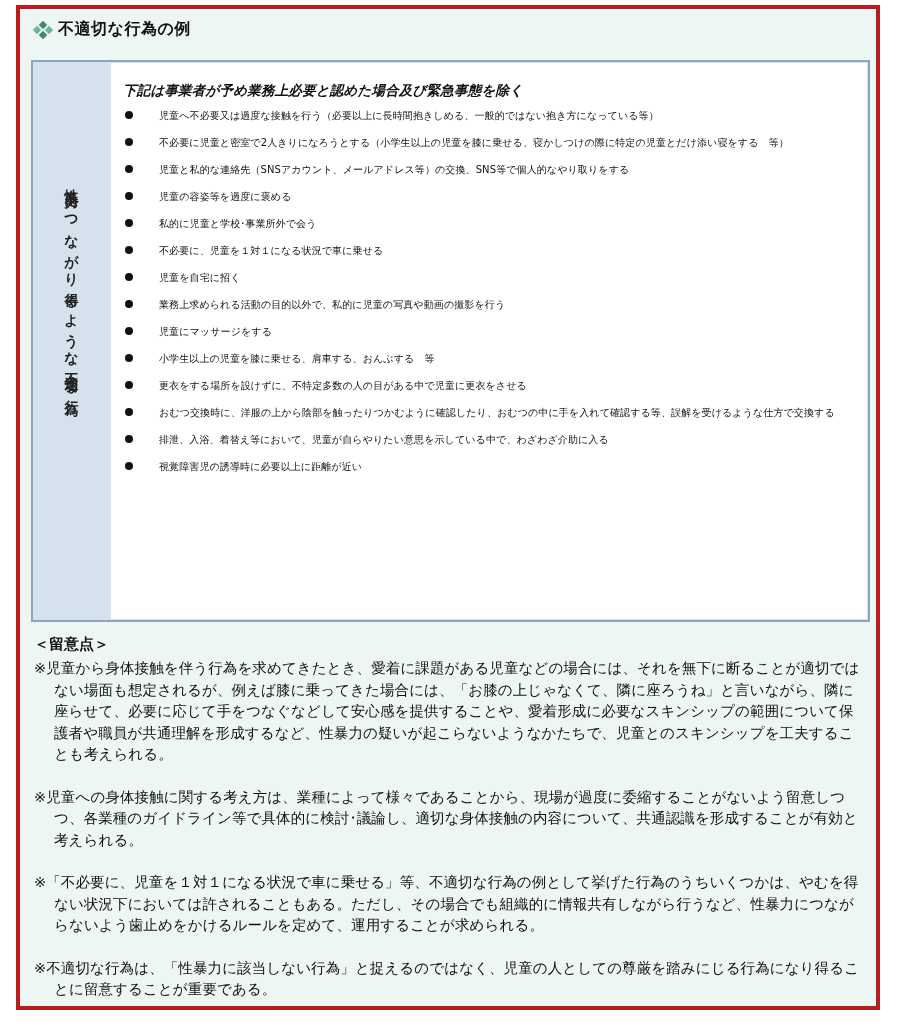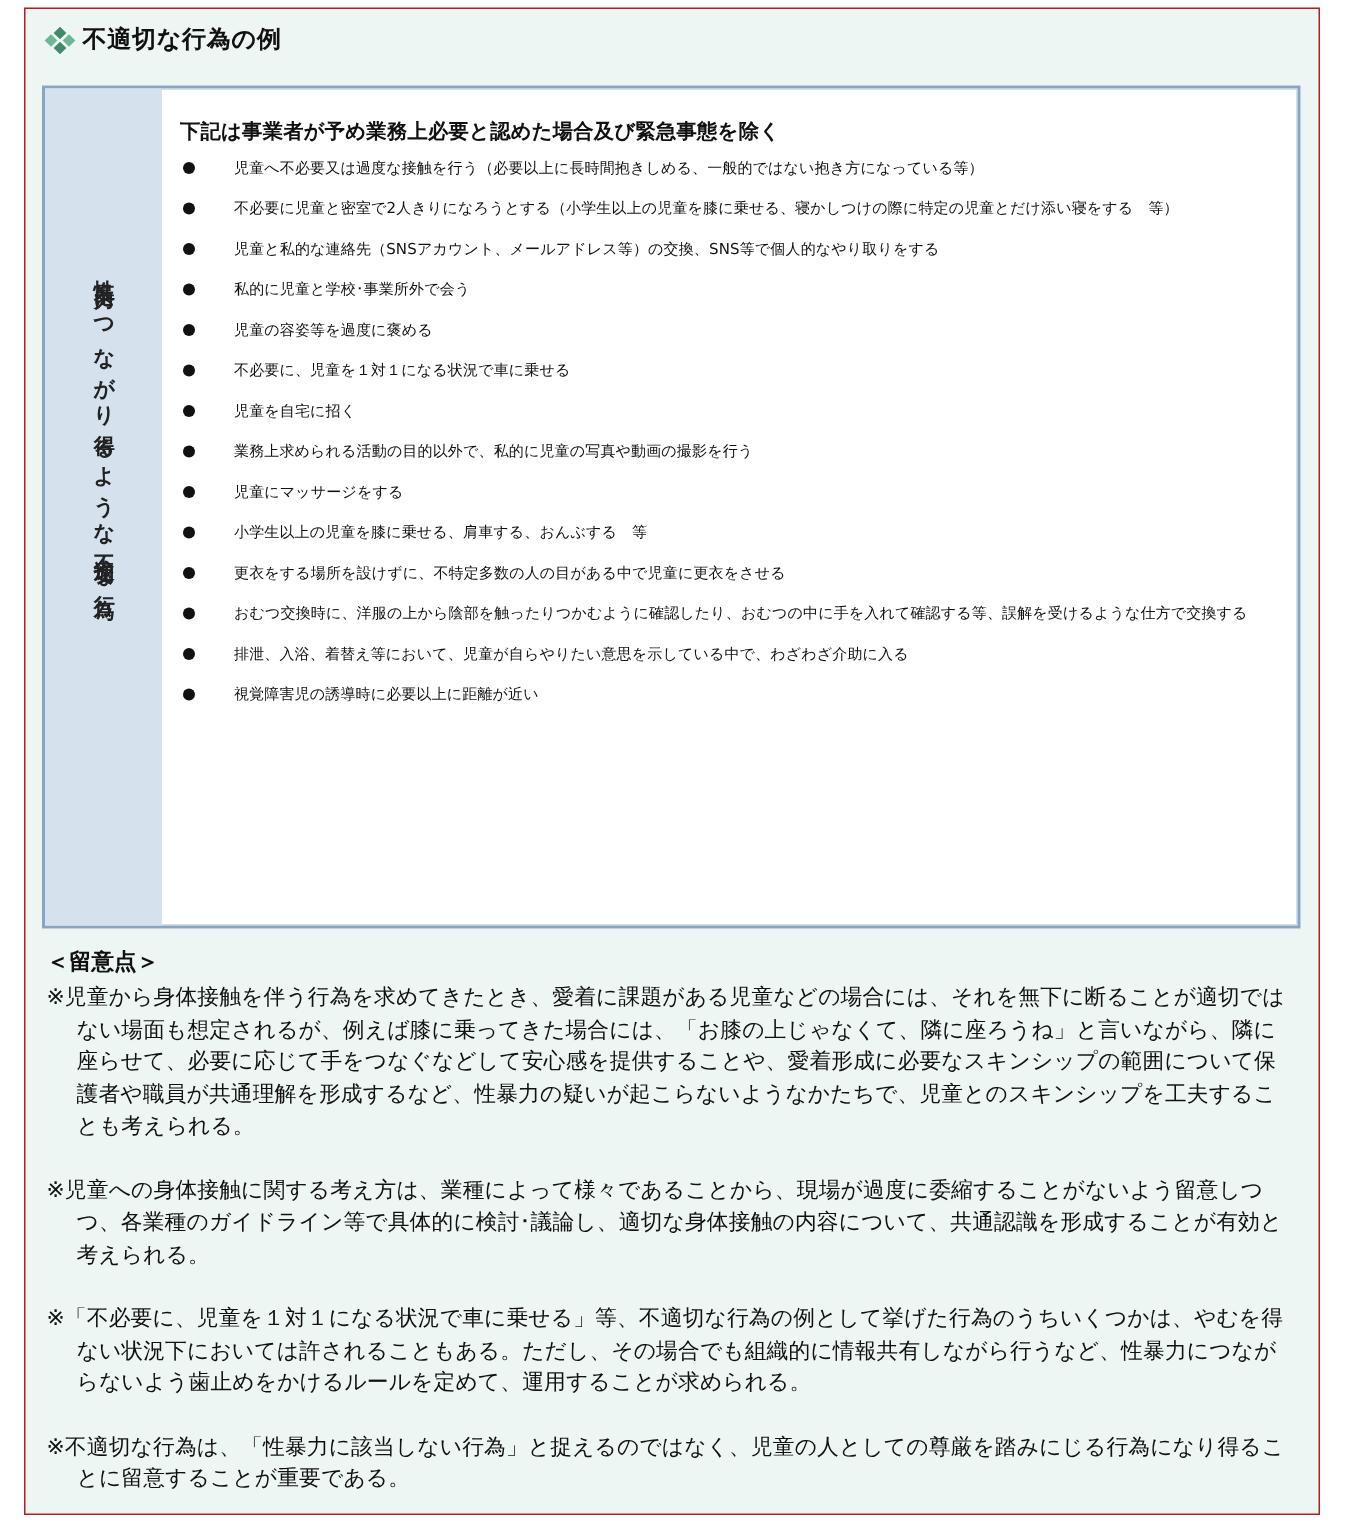--- a/index.html
+++ b/index.html
@@ -1,19 +1,19 @@
 <!DOCTYPE html>
 <html><head>
 <meta charset="utf-8">
 <style>
   html, body { margin:0; padding:0; background:#ffffff; }
   body { width:898px; height:1024px; position:relative; font-family:"DejaVu Sans", sans-serif; color:#111; overflow:hidden; }
   .outer {
     position:absolute; left:16px; top:5px; width:864px; height:1005px;
-    background:#eef6f4; border:1px solid #b91c1c; box-sizing:border-box;
+    background:#eef6f4; border:4px solid #b91c1c; box-sizing:border-box;
   }
   .title {
     position:absolute; left:14px; top:10px; font-size:16px; font-weight:bold;
     display:flex; align-items:center; gap:6px; letter-spacing:0.5px;
   }
   .diamonds { position:relative; width:18px; height:16px; display:inline-block; }
   .diamonds span { position:absolute; width:6px; height:6px; background:#3e8a6a; transform:rotate(45deg); }
   .diamonds .d1 { left:6px; top:0px; }
   .diamonds .d2 { left:0px; top:5px; background:#6fb597; }
   .diamonds .d3 { left:12px; top:5px; background:#6fb597; }
@@ -27,21 +27,21 @@
     position:absolute; left:0; top:0; width:78px; height:100%;
     background:#d5e1ec;
     display:flex; justify-content:center; align-items:center;
   }
   .side-text {
     writing-mode:vertical-rl; text-orientation:upright;
     font-size:14px; font-weight:bold; letter-spacing:3px; color:#222;
     margin-top:-110px;
   }
   .content { position:absolute; left:90px; top:20px; right:10px; }
-  .lead { font-size:13.5px; font-weight:bold; margin-bottom:6px; letter-spacing:0.2px; }
+  .lead { font-size:13.5px; font-weight:bold; margin-bottom:6px; letter-spacing:0.2px;font-style:italic; }
   ul.items { list-style:none; margin:0; padding:0; }
   ul.items li { position:relative; padding-left:36px; font-size:10px; line-height:19px; margin-bottom:8px; letter-spacing:0.1px; }
   ul.items li .bullet { position:absolute; left:2px; top:5px; width:8px; height:8px; border-radius:50%; background:#111; }
   .notes { position:absolute; left:14px; top:626px; right:14px; }
   .notes-head { font-size:15px; font-weight:bold; margin-bottom:4px; }
   .note { font-size:14.5px; line-height:21.5px; padding-left:20px; text-indent:-20px; margin-bottom:21px; letter-spacing:0.1px; }
 </style>
 </head>
 <body>
 
@@ -59,22 +59,22 @@
   <div class="inner">
     <div class="side">
       <div class="side-text">性暴力につながり得るような不適切な行為</div>
     </div>
     <div class="content">
       <div class="lead">下記は事業者が予め業務上必要と認めた場合及び緊急事態を除く</div>
       <ul class="items">
         <li><span class="bullet"></span><span>児童へ不必要又は過度な接触を行う（必要以上に長時間抱きしめる、一般的ではない抱き方になっている等）</span></li>
         <li><span class="bullet"></span><span>不必要に児童と密室で2人きりになろうとする（小学生以上の児童を膝に乗せる、寝かしつけの際に特定の児童とだけ添い寝をする　等）</span></li>
         <li><span class="bullet"></span><span>児童と私的な連絡先（SNSアカウント、メールアドレス等）の交換、SNS等で個人的なやり取りをする</span></li>
+        <li><span class="bullet"></span><span>児童の容姿等を過度に褒める</span></li>
         <li><span class="bullet"></span><span>私的に児童と学校･事業所外で会う</span></li>
-        <li><span class="bullet"></span><span>児童の容姿等を過度に褒める</span></li>
         <li><span class="bullet"></span><span>不必要に、児童を１対１になる状況で車に乗せる</span></li>
         <li><span class="bullet"></span><span>児童を自宅に招く</span></li>
         <li><span class="bullet"></span><span>業務上求められる活動の目的以外で、私的に児童の写真や動画の撮影を行う</span></li>
         <li><span class="bullet"></span><span>児童にマッサージをする</span></li>
         <li><span class="bullet"></span><span>小学生以上の児童を膝に乗せる、肩車する、おんぶする　等</span></li>
         <li><span class="bullet"></span><span>更衣をする場所を設けずに、不特定多数の人の目がある中で児童に更衣をさせる</span></li>
         <li><span class="bullet"></span><span>おむつ交換時に、洋服の上から陰部を触ったりつかむように確認したり、おむつの中に手を入れて確認する等、誤解を受けるような仕方で交換する</span></li>
         <li><span class="bullet"></span><span>排泄、入浴、着替え等において、児童が自らやりたい意思を示している中で、わざわざ介助に入る</span></li>
         <li><span class="bullet"></span><span>視覚障害児の誘導時に必要以上に距離が近い</span></li>
       </ul>

